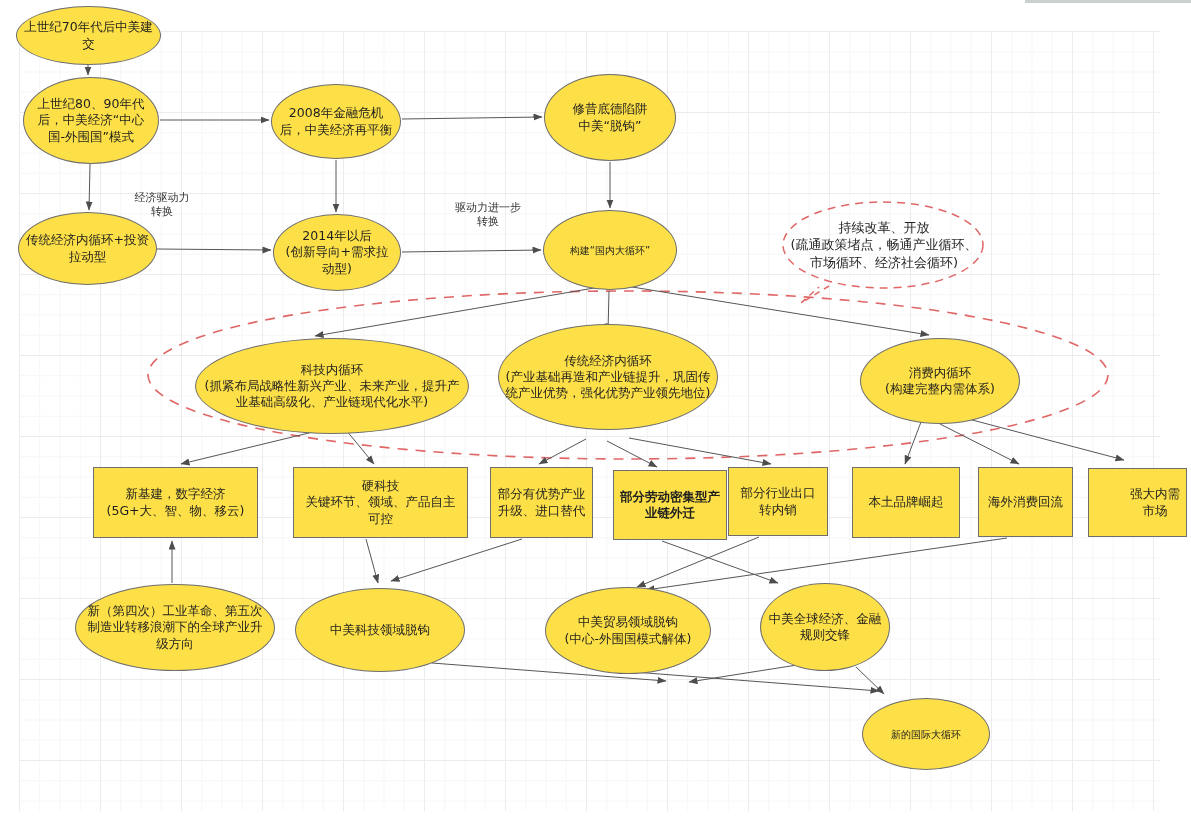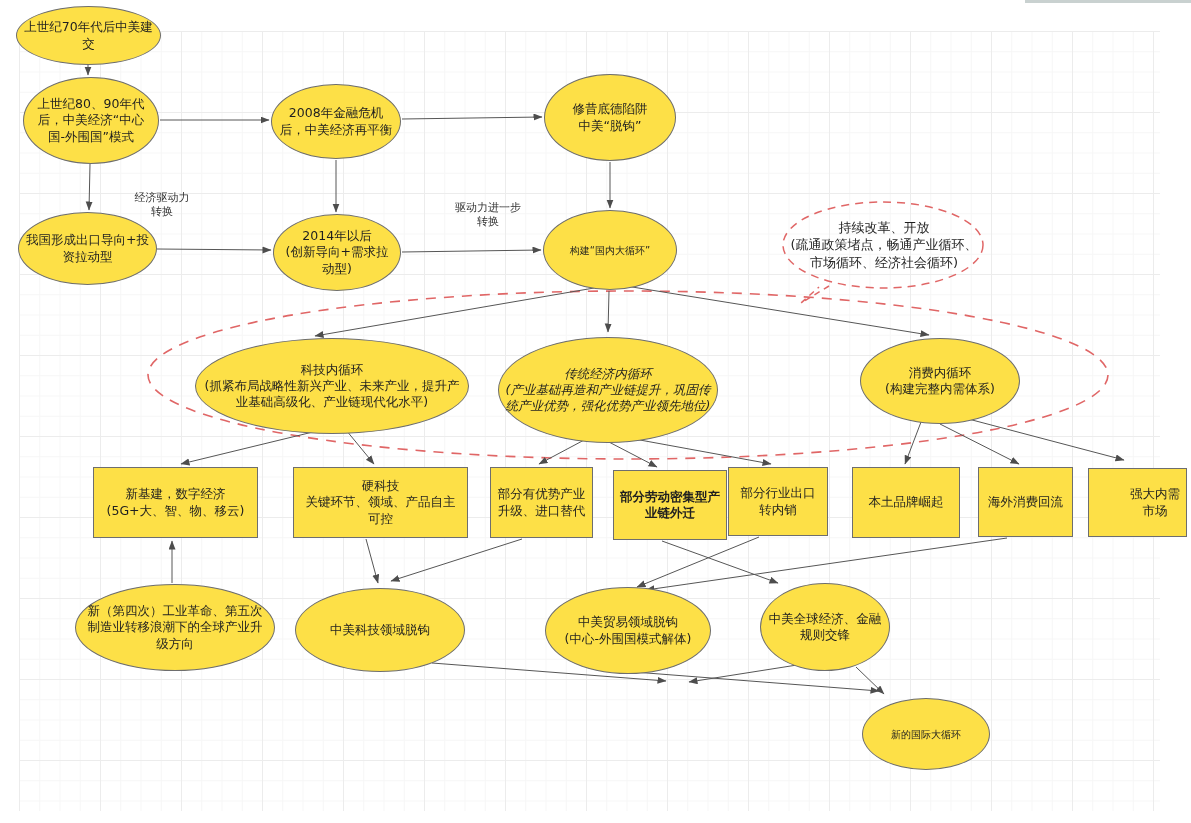--- a/index.html
+++ b/index.html
@@ -84,36 +84,36 @@
       <line x1="1007" y1="538" x2="646" y2="590" marker-end="url(#arr)"></line>
       <line x1="432" y1="663" x2="666" y2="681" marker-end="url(#arr)"></line>
       <line x1="797" y1="665" x2="689" y2="682" marker-end="url(#arr)"></line>
       <line x1="621" y1="671" x2="879" y2="691" marker-end="url(#arr)"></line>
       <line x1="856" y1="667" x2="884" y2="694" marker-end="url(#arr)"></line>
     </g>
   </svg>
 
   <div class="node ellipse" style="left:16px;top:6px;width:145px;height:59px;">上世纪70年代后中美建交</div>
   <div class="node ellipse" style="left:23px;top:77px;width:136px;height:87px;">上世纪80、90年代后，中美经济“中心国-外围国”模式</div>
-  <div class="node ellipse" style="left:18px;top:212px;width:139px;height:73px;">我国形成出口导向+投资拉动型</div>
+  <div class="node ellipse" style="left:18px;top:212px;width:139px;height:73px;">传统经济内循环+投资拉动型</div>
 
   <div class="node ellipse" style="left:271px;top:84px;width:130px;height:75px;">2008年金融危机后，中美经济再平衡</div>
   <div class="node ellipse" style="left:273px;top:214px;width:128px;height:77px;">2014年以后
 (创新导向+需求拉动型)</div>
 
   <div class="node ellipse" style="left:544px;top:74px;width:132px;height:87px;">修昔底德陷阱
 中美“脱钩”</div>
   <div class="node ellipse bold" style="left:543px;top:210px;width:134px;height:80px;">构建“国内大循环”</div>
 
   <div class="callout-text" style="left:788px;top:204px;width:192px;height:82px;">持续改革、开放
 (疏通政策堵点，畅通产业循环、市场循环、经济社会循环)</div>
 
   <div class="node ellipse" style="left:195px;top:338px;width:274px;height:96px;">科技内循环
 (抓紧布局战略性新兴产业、未来产业，提升产业基础高级化、产业链现代化水平)</div>
-  <div class="node ellipse" style="left:498px;top:337px;width:220px;height:106px;font-style:italic;">传统经济内循环
+  <div class="node ellipse" style="left:498px;top:324px;width:220px;height:106px;">传统经济内循环
 (产业基础再造和产业链提升，巩固传统产业优势，强化优势产业领先地位)</div>
   <div class="node ellipse" style="left:860px;top:338px;width:160px;height:86px;">消费内循环
 (构建完整内需体系)</div>
 
   <div class="node rect" style="left:93px;top:467px;width:165px;height:71px;">新基建，数字经济
 (5G+大、智、物、移云)</div>
   <div class="node rect" style="left:293px;top:467px;width:175px;height:71px;">硬科技
 关键环节、领域、产品自主可控</div>
   <div class="node rect" style="left:490px;top:467px;width:103px;height:71px;">部分有优势产业升级、进口替代</div>
   <div class="node rect" style="left:613px;top:470px;width:114px;height:70px;font-weight:bold;">部分劳动密集型产业链外迁</div>

